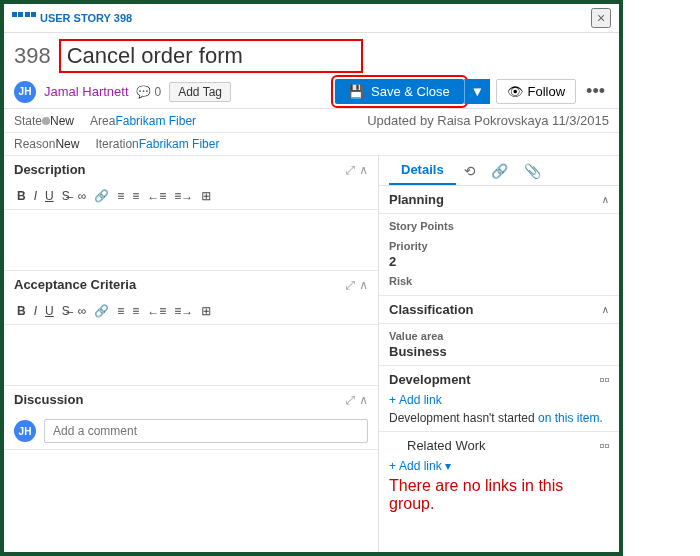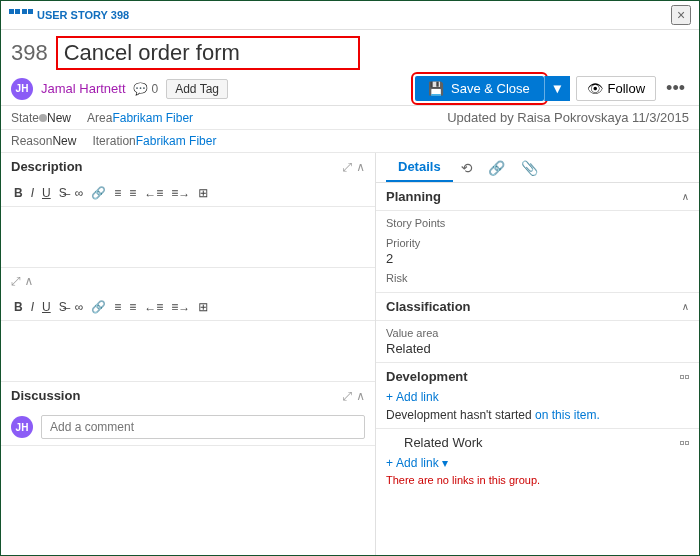--- a/index.html
+++ b/index.html
@@ -1,34 +1,34 @@
 <!DOCTYPE html>
 <html><head>
   <meta charset="utf-8">
   <style>
     * { box-sizing: border-box; margin: 0; padding: 0; }
     body { font-family: 'Segoe UI', Tahoma, Geneva, Verdana, sans-serif; font-size: 13px; background: #fff; color: #333; width: 700px; height: 556px; overflow: hidden; }
 
-    .window { width: 700px; height: 556px; border: 1px solid #14532d; display: flex; flex-direction: column; background: #fff; }
+    .window { width: 623px; height: 556px; border: 4px solid #14532d; display: flex; flex-direction: column; background: #fff; }
 
     
     .title-bar { display: flex; align-items: center; padding: 4px 8px; background: #fff; border-bottom: 1px solid #e0e0e0; min-height: 28px; }
     .title-bar-label { font-size: 11px; color: #106ebe; font-weight: 600; display: flex; align-items: center; gap: 4px; }
     .title-bar-label .icon-squares { display: inline-flex; gap: 1px; }
     .title-bar-label .sq { width: 5px; height: 5px; background: #106ebe; display: inline-block; }
     .title-bar-spacer { flex: 1; }
     .close-btn { width: 20px; height: 20px; display: flex; align-items: center; justify-content: center; cursor: pointer; font-size: 14px; color: #666; }
 
     
     .header { padding: 6px 10px 4px 10px; border-bottom: 1px solid #e0e0e0; }
     .work-item-id { font-size: 22px; color: #333; font-weight: 400; display: flex; align-items: center; gap: 8px; }
     .work-item-id .id-num { font-size: 22px; color: #666; }
     .work-item-title { font-size: 22px; border: 2px solid #e00; padding: 2px 6px; background: #fff; color: #333; outline: none; }
     .header-row2 { display: flex; align-items: center; gap: 8px; margin-top: 6px; }
-    .avatar { width: 22px; height: 22px; border-radius: 50%; background: #8b5cf6; display: flex; align-items: center; justify-content: center; color: #fff; font-size: 10px; font-weight: bold; }
+    .avatar { width: 22px; height: 22px; border-radius: 50%; background: #3b82f6; display: flex; align-items: center; justify-content: center; color: #fff; font-size: 10px; font-weight: bold; }
     .user-name { font-size: 13px; color: #a21caf; }
     .comment-icon { display: flex; align-items: center; gap: 3px; color: #666; font-size: 12px; }
     .add-tag-btn { border: 1px solid #ccc; background: #f5f5f5; padding: 2px 8px; font-size: 12px; cursor: pointer; color: #333; border-radius: 2px; }
     .header-actions { margin-left: auto; display: flex; align-items: center; gap: 6px; }
     .save-close-btn { background: #0078d4; color: #fff; border: none; padding: 5px 14px; font-size: 13px; cursor: pointer; display: flex; align-items: center; gap: 6px; border-radius: 2px; outline: 2px solid #e00; outline-offset: 2px; }
     .save-close-dropdown { background: #0078d4; color: #fff; border: none; border-left: 1px solid rgba(255,255,255,0.4); padding: 5px 6px; cursor: pointer; }
     .follow-btn { background: #fff; border: 1px solid #ccc; padding: 4px 10px; font-size: 13px; cursor: pointer; display: flex; align-items: center; gap: 4px; border-radius: 2px; }
     .more-btn { background: transparent; border: none; cursor: pointer; font-size: 18px; color: #555; padding: 2px 4px; }
 
     
@@ -65,38 +65,38 @@
     .editor-area { min-height: 60px; padding: 6px 10px; color: #999; font-size: 12px; }
 
     
     .right-panel { flex: 1; display: flex; flex-direction: column; overflow-y: auto; }
 
     .planning-section { padding: 0; }
     .planning-header { display: flex; align-items: center; padding: 6px 10px; border-bottom: 1px solid #e8e8e8; }
     .planning-title { font-size: 13px; font-weight: 600; flex: 1; }
     .planning-chevron { color: #666; font-size: 10px; }
 
-    .field-group { padding: 6px 10px; }
+    .field-group { padding: 6px 10px; font-weight: bold; }
     .field-label { font-size: 11px; color: #666; margin-bottom: 2px; }
     .field-value { font-size: 13px; color: #333; }
 
     .dev-section { border-top: 1px solid #e8e8e8; padding: 6px 10px; }
     .dev-header { display: flex; align-items: center; margin-bottom: 6px; }
     .dev-title { font-size: 13px; font-weight: 600; flex: 1; }
     .dev-expand { display: flex; align-items: center; justify-content: center; gap: 1px; }
     .dev-sq { width: 4px; height: 4px; border: 1px solid #999; display: inline-block; }
 
     .add-link-btn { background: transparent; border: none; color: #0078d4; font-size: 12px; cursor: pointer; display: flex; align-items: center; gap: 3px; padding: 0; margin-bottom: 4px; }
     .dev-text { font-size: 12px; color: #333; }
     .dev-text-link { color: #0078d4; }
 
     .related-work-section { border-top: 1px solid #e8e8e8; padding: 6px 10px; }
     .related-header { display: flex; align-items: center; margin-bottom: 6px; }
     .related-title { font-size: 13px; font-weight: 400; flex: 1; margin-left: 18px; }
-    .related-text { font-size: 11px; color: #c00; }
+    .related-text { font-size: 16px; color: #c00; }
 
     .class-section { border-top: 1px solid #e8e8e8; padding: 0; }
     .class-header { display: flex; align-items: center; padding: 6px 10px; border-bottom: 1px solid #e8e8e8; }
     .class-title { font-size: 13px; font-weight: 600; flex: 1; }
     .class-chevron { color: #666; font-size: 10px; }
 
     .discussion-section { padding: 0; }
     .disc-header { display: flex; align-items: flex-end; padding: 6px 10px; }
     .disc-title { font-size: 13px; font-weight: 600; flex: 1; }
     .comment-row { display: flex; align-items: center; gap: 8px; padding: 6px 10px; }
@@ -200,20 +200,21 @@
           <button class="toolbar-btn">≡</button>
           <button class="toolbar-btn">←≡</button>
           <button class="toolbar-btn">≡→</button>
           <button class="toolbar-btn">⊞</button>
         </div>
         <div class="editor-area"></div>
       </div>
 
       <div class="section">
         <div class="section-header">
+          <span class="section-title">Acceptance Criteria</span>
           <div class="section-icons">
             <span>⤢</span>
             <span>∧</span>
           </div>
         </div>
         <div class="toolbar">
           <button class="toolbar-btn bold">B</button>
           <button class="toolbar-btn italic">I</button>
           <button class="toolbar-btn underline">U</button>
           <button class="toolbar-btn">S̶</button>
@@ -269,21 +270,21 @@
         </div>
       </div>
 
       <div class="class-section">
         <div class="class-header">
           <span class="class-title">Classification</span>
           <span class="class-chevron">∧</span>
         </div>
         <div class="field-group">
           <div class="field-label">Value area</div>
-          <div class="field-value">Related</div>
+          <div class="field-value">Business</div>
         </div>
       </div>
 
       <div class="dev-section">
         <div class="dev-header">
           <span class="dev-title">Development</span>
           <span class="dev-expand">
             <span class="dev-sq"></span>
               <span class="dev-sq"></span>
           </span>

